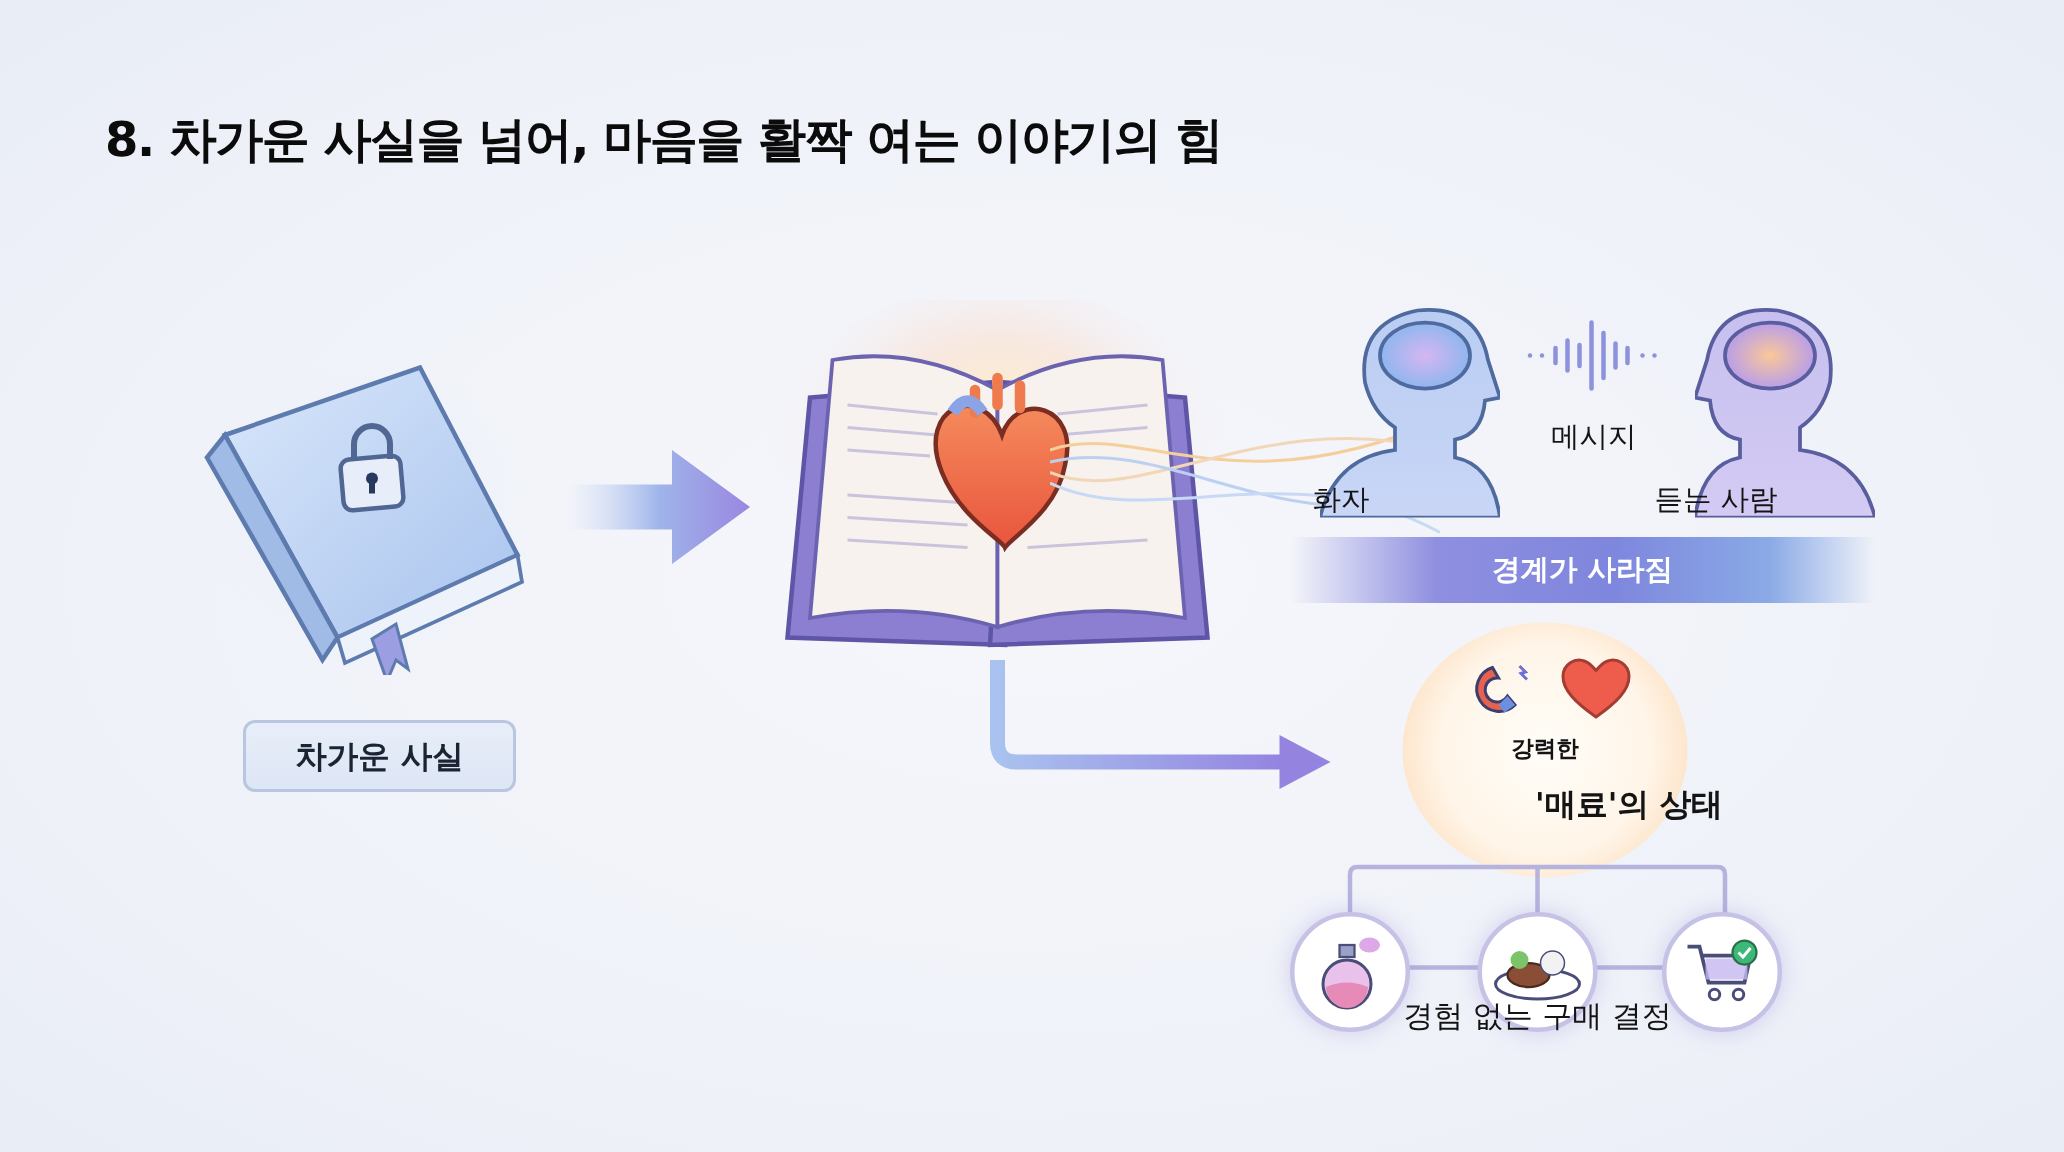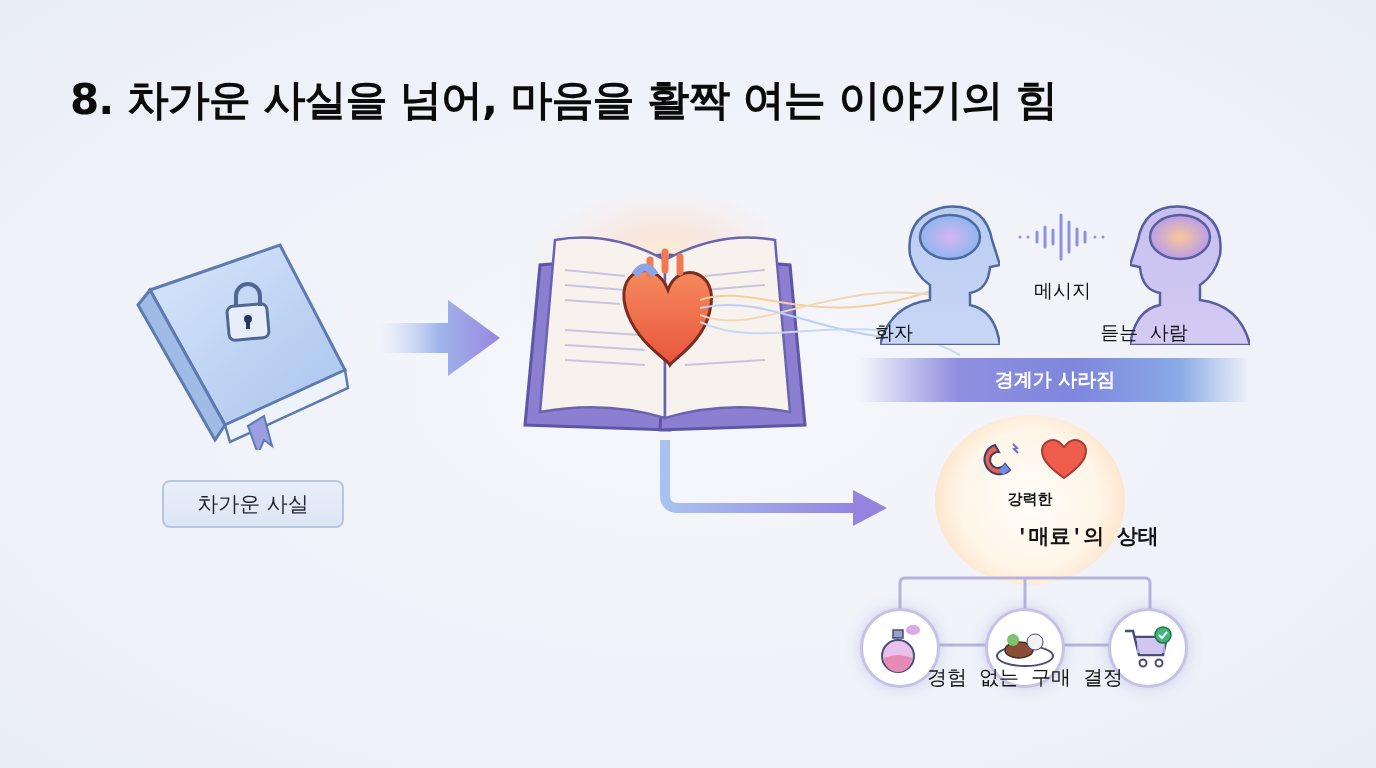--- a/index.html
+++ b/index.html
@@ -5,32 +5,32 @@
   * { margin:0; padding:0; box-sizing:border-box; }
   html, body { width:1376px; height:768px; overflow:hidden; }
   body {
     background: radial-gradient(ellipse at 50% 50%, #f6f7fb 0%, #eef1f8 70%, #e9edf6 100%);
     font-family: "DejaVu Sans", "Liberation Sans", sans-serif;
     position: relative;
     color:#161616;
   }
   .title {
     position:absolute; left:70px; top:72px;
-    font-size:42px; font-weight:bold; letter-spacing:-1px; color:#0b0b0b;
+    font-size:32px; font-weight:bold; letter-spacing:-1px; color:#0b0b0b;
     font-family: "DejaVu Sans", sans-serif;
   }
   .abs { position:absolute; }
   .label-box {
     position:absolute; left:162px; top:480px; width:182px; height:48px;
     border:2px solid #b9c6e0; border-radius:8px;
     background:linear-gradient(#e8eef9,#dde6f5);
     display:flex; align-items:center; justify-content:center;
-    font-size:21px; color:#1b2433;
-  }
-  .txt { position:absolute; font-size:19px; color:#141414; text-align:center; white-space:nowrap;font-family:Liberation Mono, monospace; }
+    font-size:21px; color:#1b2433;font-weight:bold;
+  }
+  .txt { position:absolute; font-size:19px; color:#141414; text-align:center; white-space:nowrap; }
   .band {
     position:absolute; left:860px; top:358px; width:390px; height:44px;
     background:linear-gradient(90deg, rgba(170,180,235,0) 0%, #8f8fe0 25%, #7e86dd 55%, #8aaae6 82%, rgba(200,215,245,0) 100%);
     display:flex; align-items:center; justify-content:center;
     color:#fff; font-size:19px; font-weight:bold;
   }
   .glow-circle {
     position:absolute; left:935px; top:415px; width:190px; height:170px; border-radius:50%;
     background: radial-gradient(circle, #fffdf8 0%, #fff5e8 55%, #fde3c8 78%, rgba(230,210,245,0) 100%);
   }

